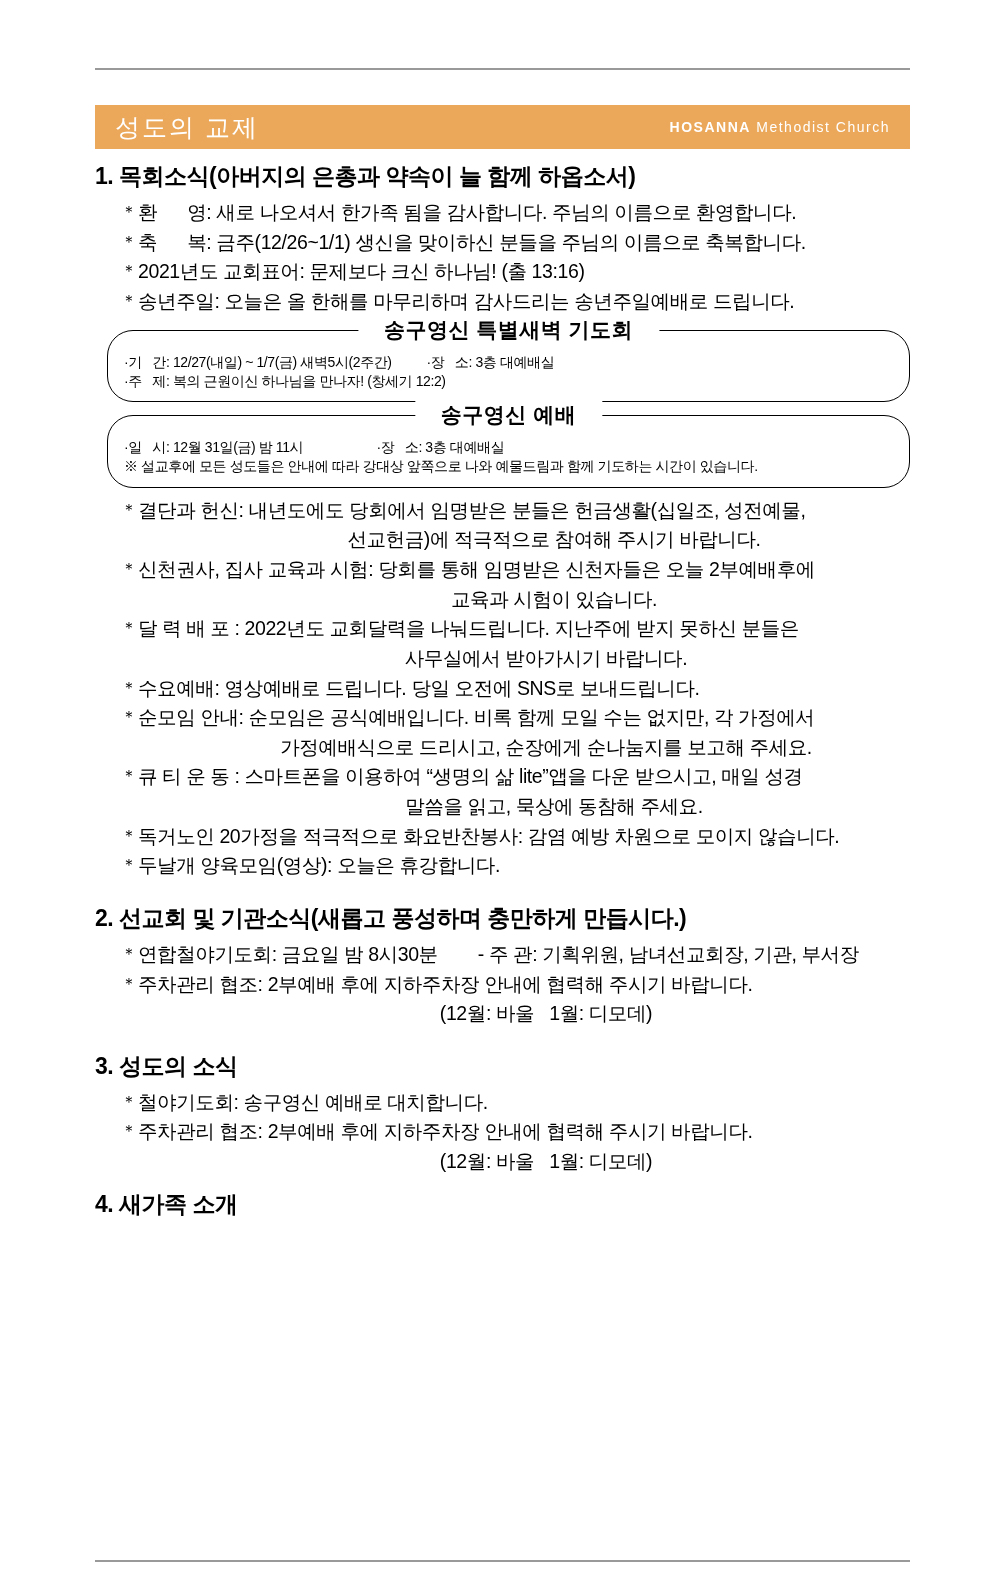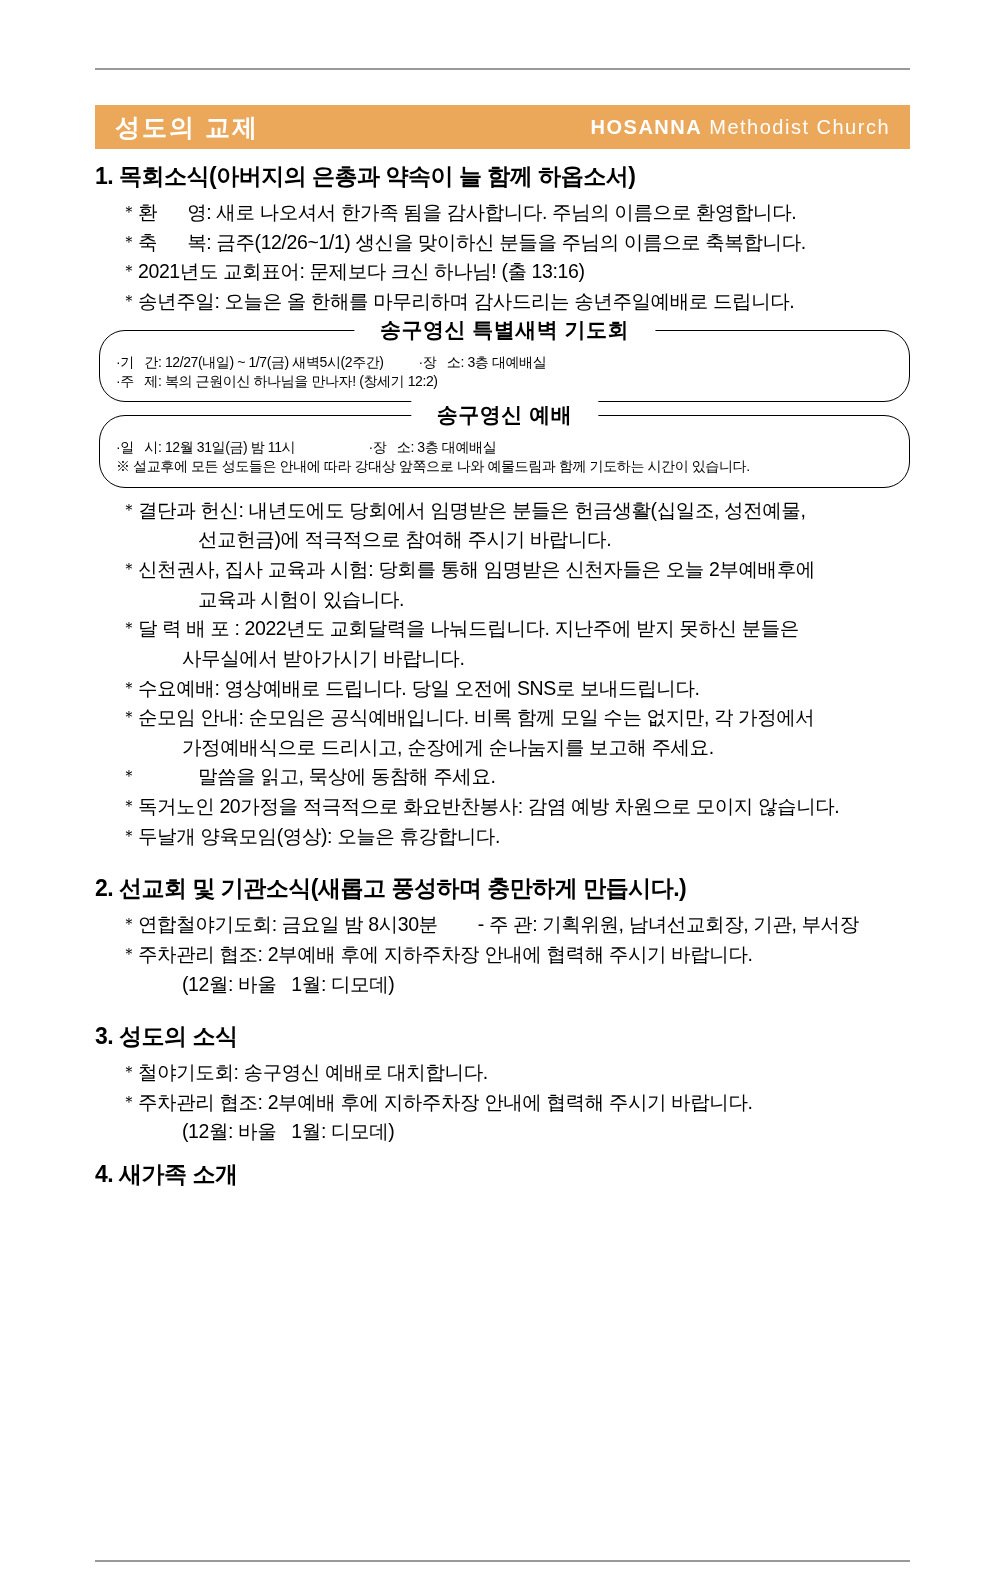--- a/index.html
+++ b/index.html
@@ -40,26 +40,26 @@
     background: #eba85a;
     display: flex;
     align-items: center;
     justify-content: space-between;
     padding: 0 20px;
     box-sizing: border-box;
   }
   .banner-title {
     color: #ffffff;
     font-size: 25px;
-    font-weight: bold;
+    font-weight: normal;
     letter-spacing: 2px;
   }
   .banner-sub {
     color: #ffffff;
-    font-size: 20px;
+    font-size: 14px;
     letter-spacing: 1.5px;
   }
   .banner-sub .strong {
     font-weight: bold;
   }
 
   
   h2.section {
     font-size: 23px;
     font-weight: bold;
@@ -91,21 +91,21 @@
   ul.bullets li .txt {
     flex: 1 1 auto;
     white-space: pre-wrap;
   }
 
   
   .notch-box {
     position: relative;
     border: 1.6px solid #000;
     border-radius: 26px;
-    margin: 13px 0 8px 4px;
+    margin: 13px 0 8px 12px;
     padding: 22px 16px 10px 16px;
     box-sizing: border-box;
   }
   .notch-title {
     position: absolute;
     top: -15px;
     left: 50%;
     transform: translateX(-50%);
     background: #ffffff;
     padding: 0 26px;
@@ -117,20 +117,21 @@
   .box-line {
     font-size: 14px;
     line-height: 1.38;
     letter-spacing: -0.4px;
     white-space: pre;
   }
 
   .indent-cont {
     display: block;
     text-indent: 0;
+    text-align: center;
   }
   .ml-big {
     padding-left: 60px;
   }
   .ml-mid {
     padding-left: 44px;
   }
   .sub-list {
     padding-left: 40px;
   }
@@ -199,21 +200,21 @@
     <li>
         <span class="ast">＊</span>
         <span class="txt">수요예배: 영상예배로 드립니다. 당일 오전에 SNS로 보내드립니다.</span>
       </li>
     <li>
         <span class="ast">＊</span>
         <span class="txt"><span>순모임 안내: 순모임은 공식예배입니다. 비록 함께 모일 수는 없지만, 각 가정에서</span><span class="indent-cont ml-mid">가정예배식으로 드리시고, 순장에게 순나눔지를 보고해 주세요.</span></span>
       </li>
     <li>
         <span class="ast">＊</span>
-        <span class="txt"><span class="indent-cont ml-big">말씀을 읽고, 묵상에 동참해 주세요.</span></span>
+        <span class="txt"><span>큐 티 운 동 : 스마트폰을 이용하여 “생명의 삶 lite”앱을 다운 받으시고, 매일 성경</span><span class="indent-cont ml-big">말씀을 읽고, 묵상에 동참해 주세요.</span></span>
       </li>
     <li>
         <span class="ast">＊</span>
         <span class="txt">독거노인 20가정을 적극적으로 화요반찬봉사: 감염 예방 차원으로 모이지 않습니다.</span>
       </li>
     <li>
         <span class="ast">＊</span>
         <span class="txt">두날개 양육모임(영상): 오늘은 휴강합니다.</span>
       </li>
   </ul>

